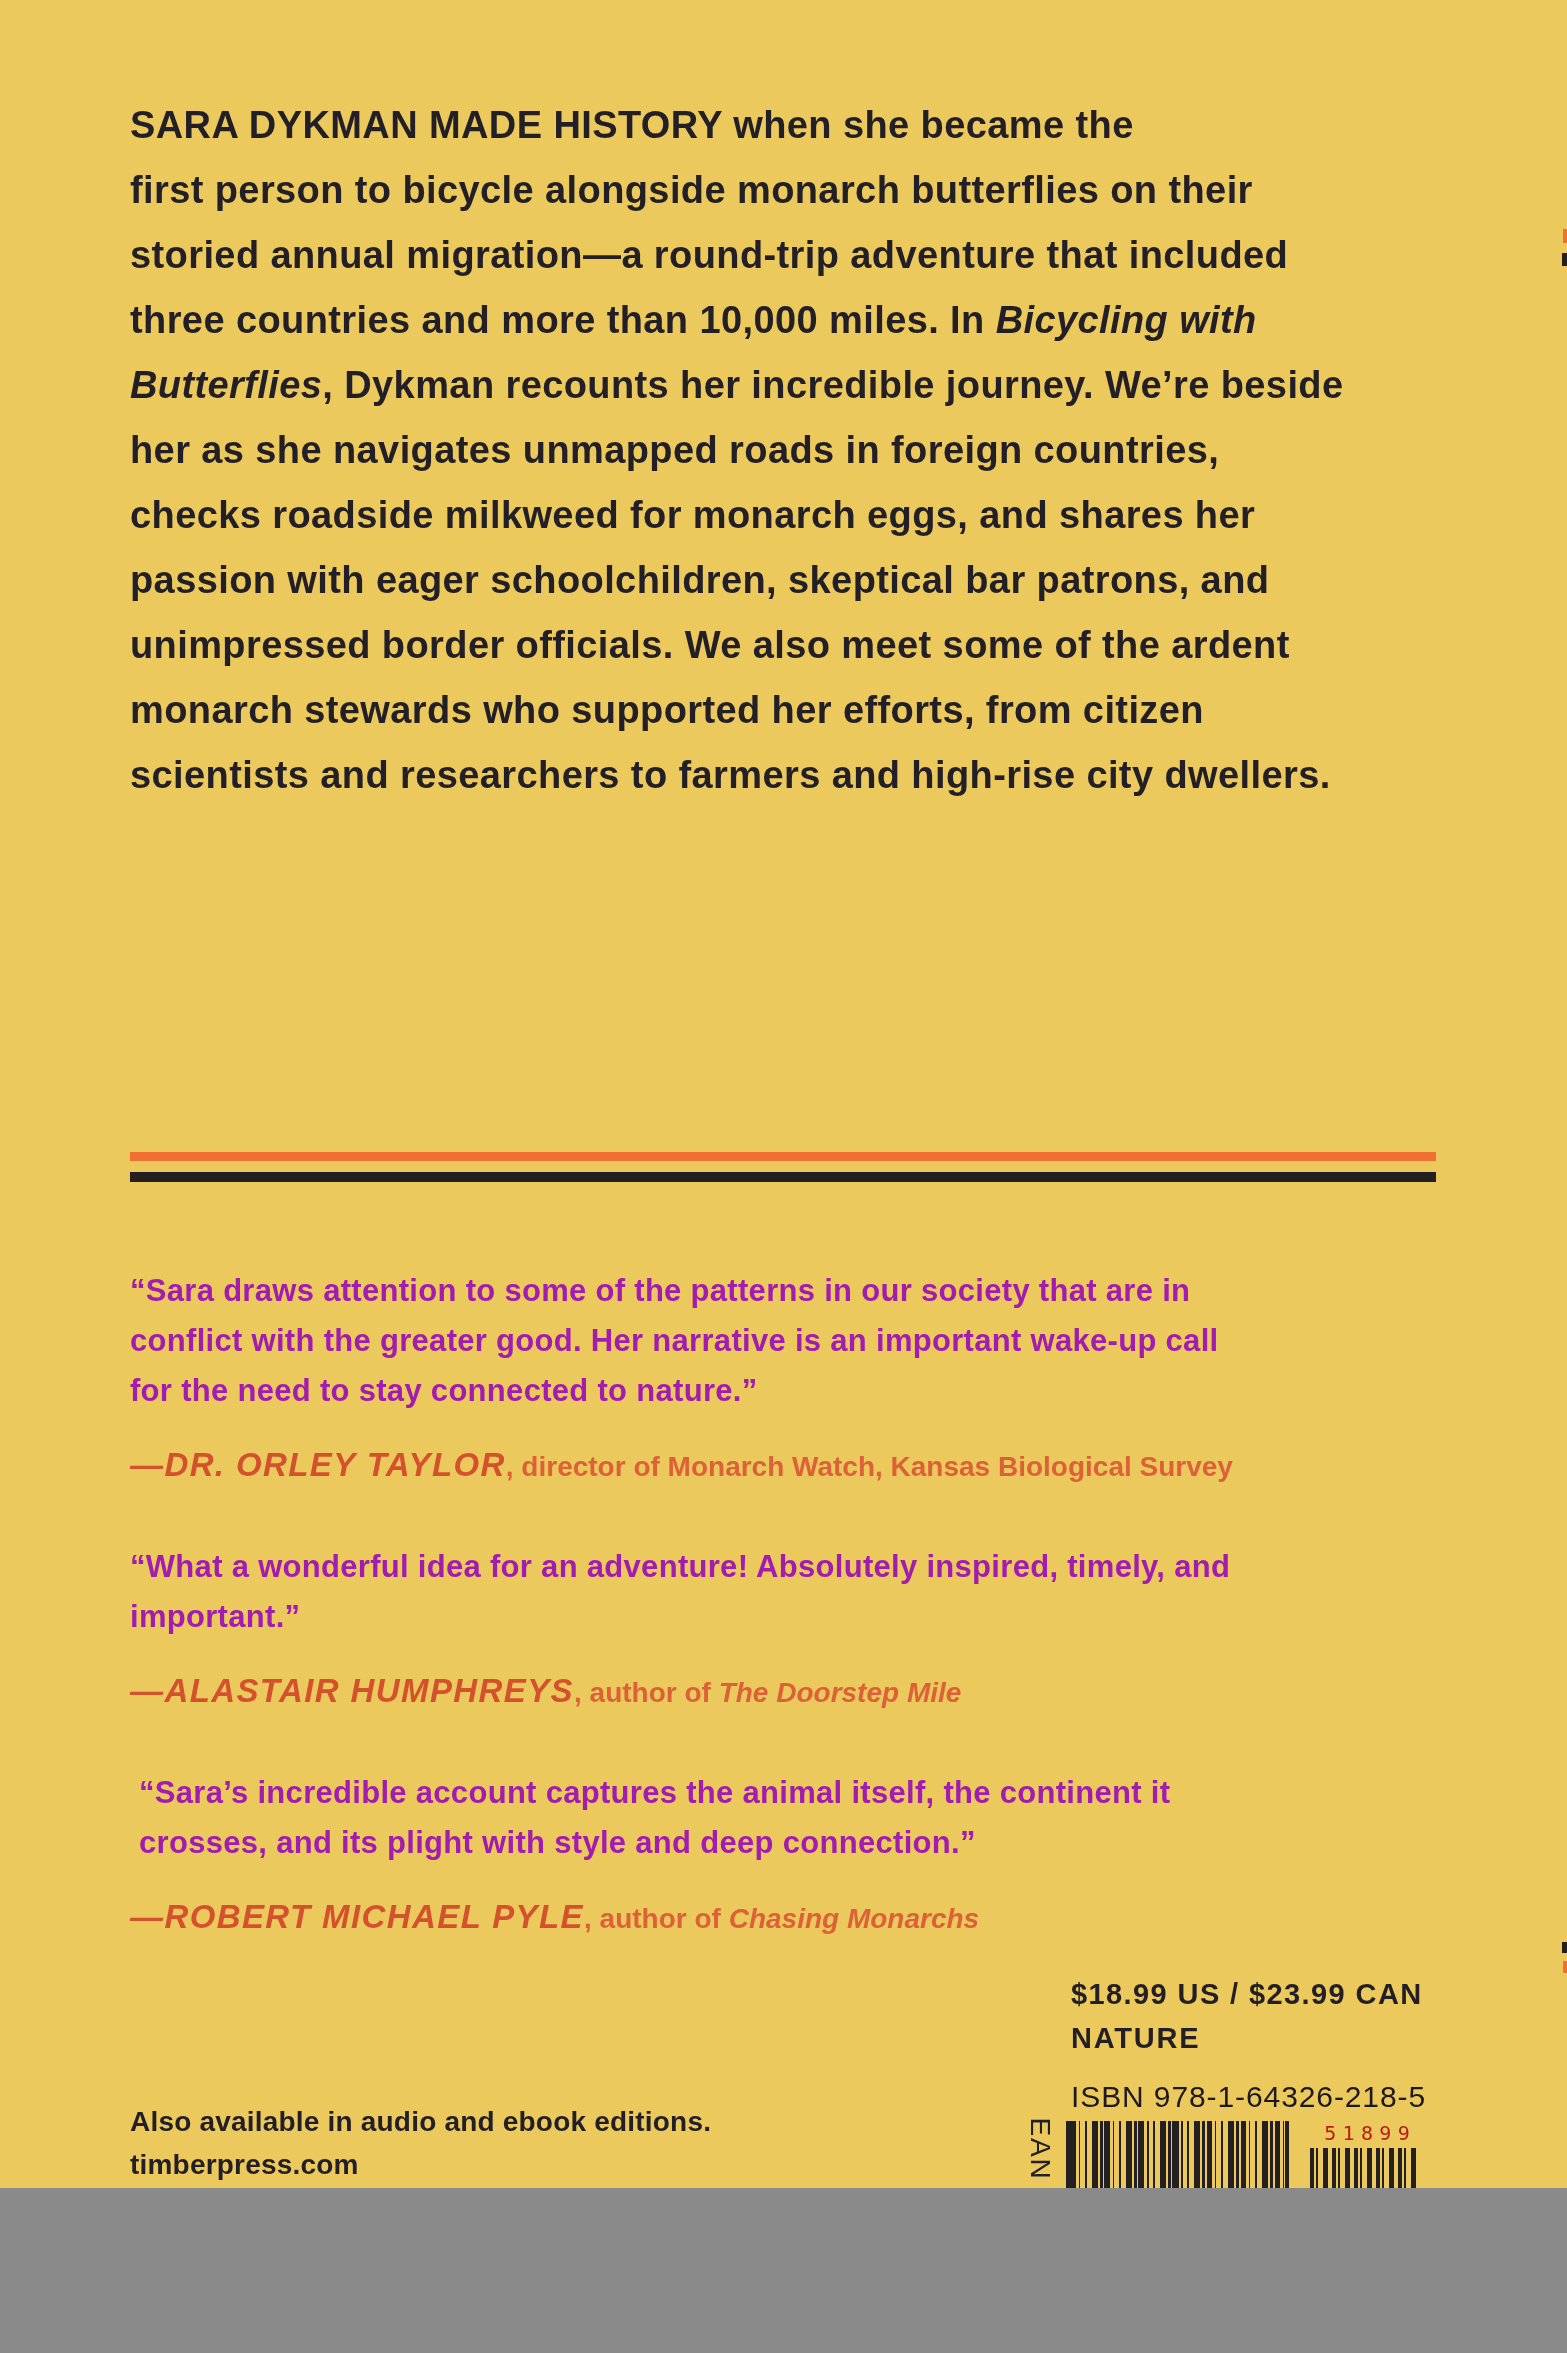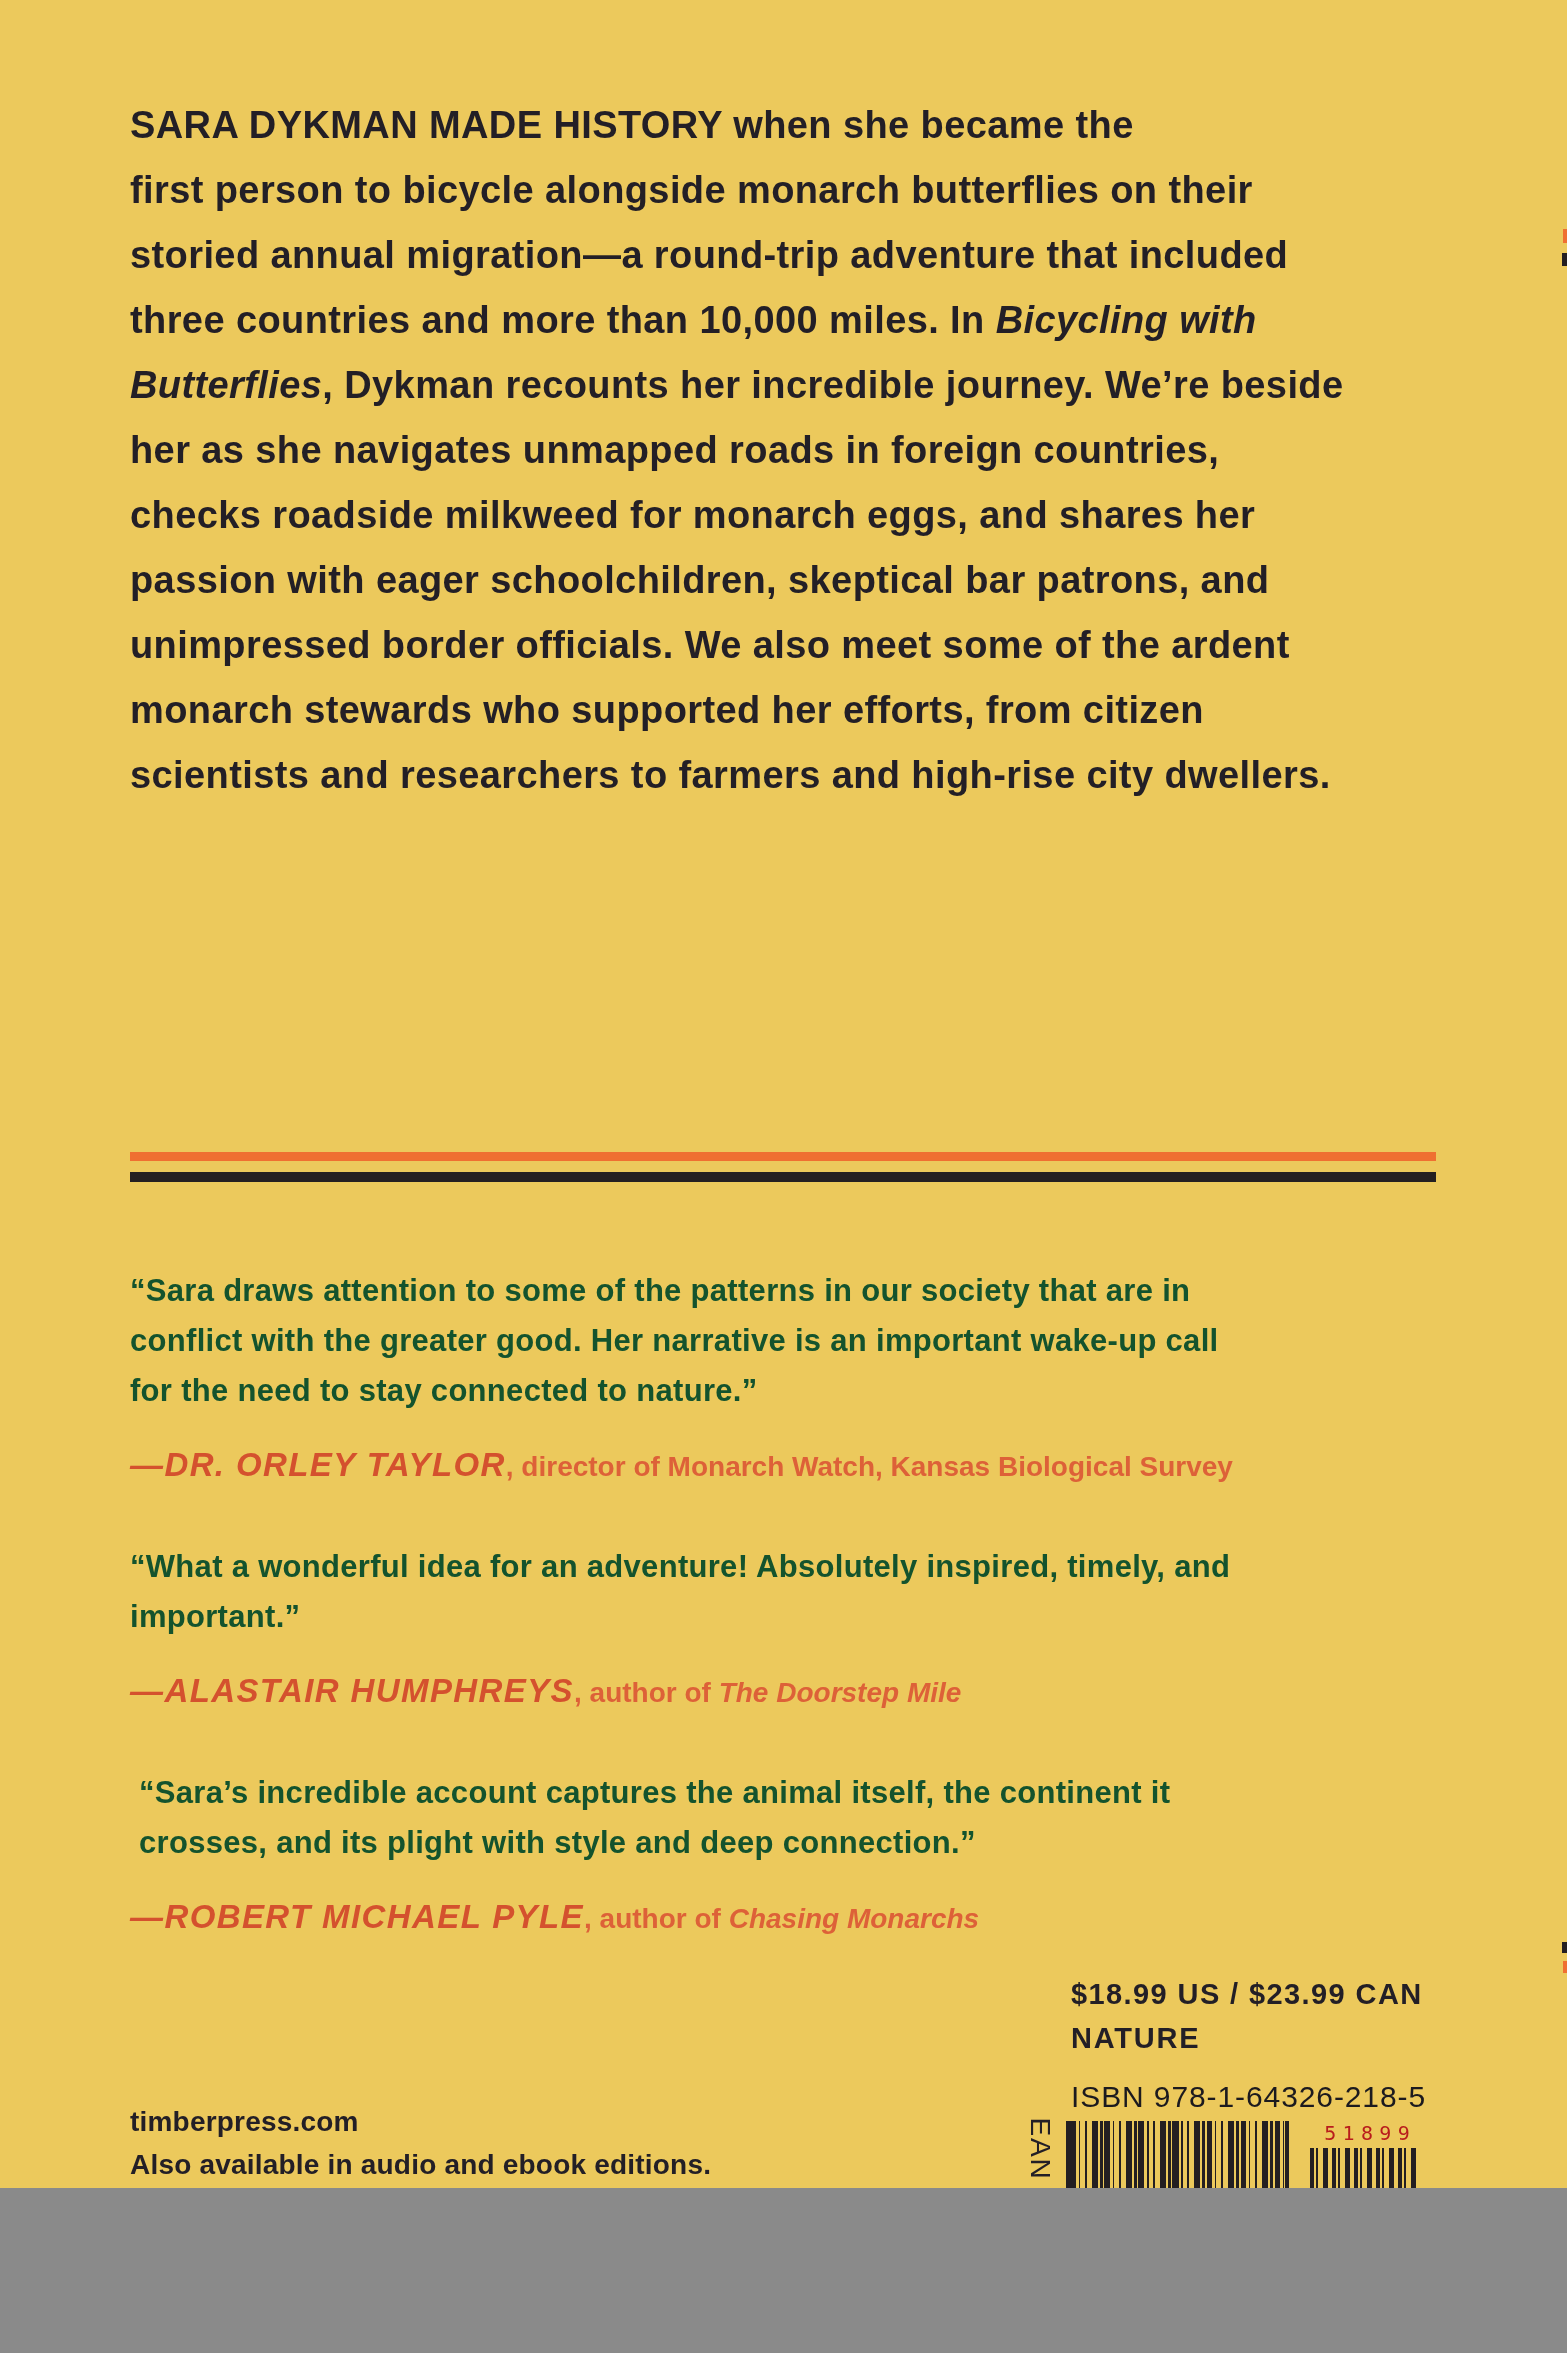--- a/index.html
+++ b/index.html
@@ -22,21 +22,21 @@
   .italic{font-style:italic;}
   
   .rule{position:absolute;left:130px;width:1306px;}
   .rule.orange{top:1152px;height:9px;background:#ef7031;}
   .rule.black{top:1172px;height:10px;background:#241f21;}
   
   .quotes{position:absolute;left:130px;top:1266px;width:1376px;}
   .quote-text{
     margin:0 0 27px 0;white-space:pre-line;
     font-size:31px;line-height:50px;font-weight:700;
-    letter-spacing:0.3px;color:#14532d;
+    letter-spacing:0.3px;color:#a21caf;
   }
   .quote-text.indent-sm{padding-left:9px;}
   .attribution{
     margin:0 0 54px 0;
     font-size:28px;line-height:43px;font-weight:700;color:#dd6138;
   }
   .attribution .name{
     font-size:33px;font-weight:700;font-style:italic;
     letter-spacing:1.4px;color:#d4512e;
     text-transform:uppercase;
@@ -142,22 +142,22 @@
 important.”</p>
     <p class="attribution"><span class="name">—ALASTAIR HUMPHREYS</span><span>, author of </span><span class="italic">The Doorstep Mile</span></p>
 
     <p class="quote-text indent-sm">“Sara’s incredible account captures the animal itself, the continent it
 crosses, and its plight with style and deep connection.”</p>
     <p class="attribution"><span class="name">—ROBERT MICHAEL PYLE</span><span>, author of </span><span class="italic">Chasing Monarchs</span></p>
 
   </div>
 
   <div class="footer-left">
+    <div>Also available in audio and ebook editions.</div>
     <div>timberpress.com</div>
-    <div>Also available in audio and ebook editions.</div>
     <div>Cover © 2023 Hachette Book Group, Inc.</div>
   </div>
 
   <div class="price">$18.99 US / $23.99 CAN</div>
   <div class="category">NATURE</div>
   <div class="isbn">ISBN 978-1-64326-218-5</div>
 
   <div class="ean-label">EAN</div>
 
   <div class="barcode-main">

